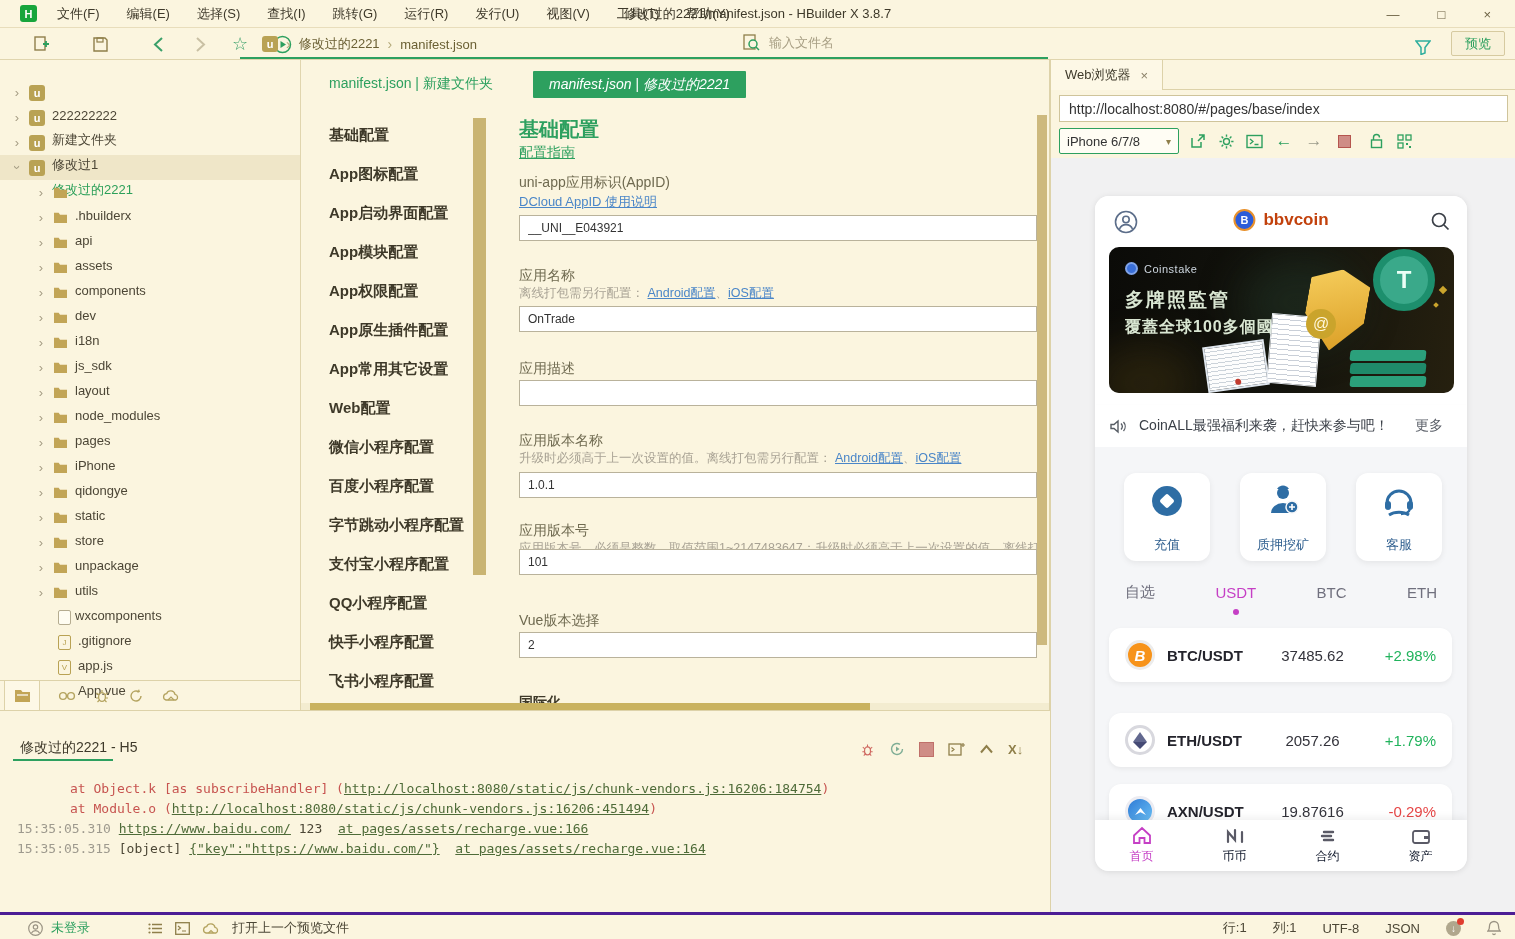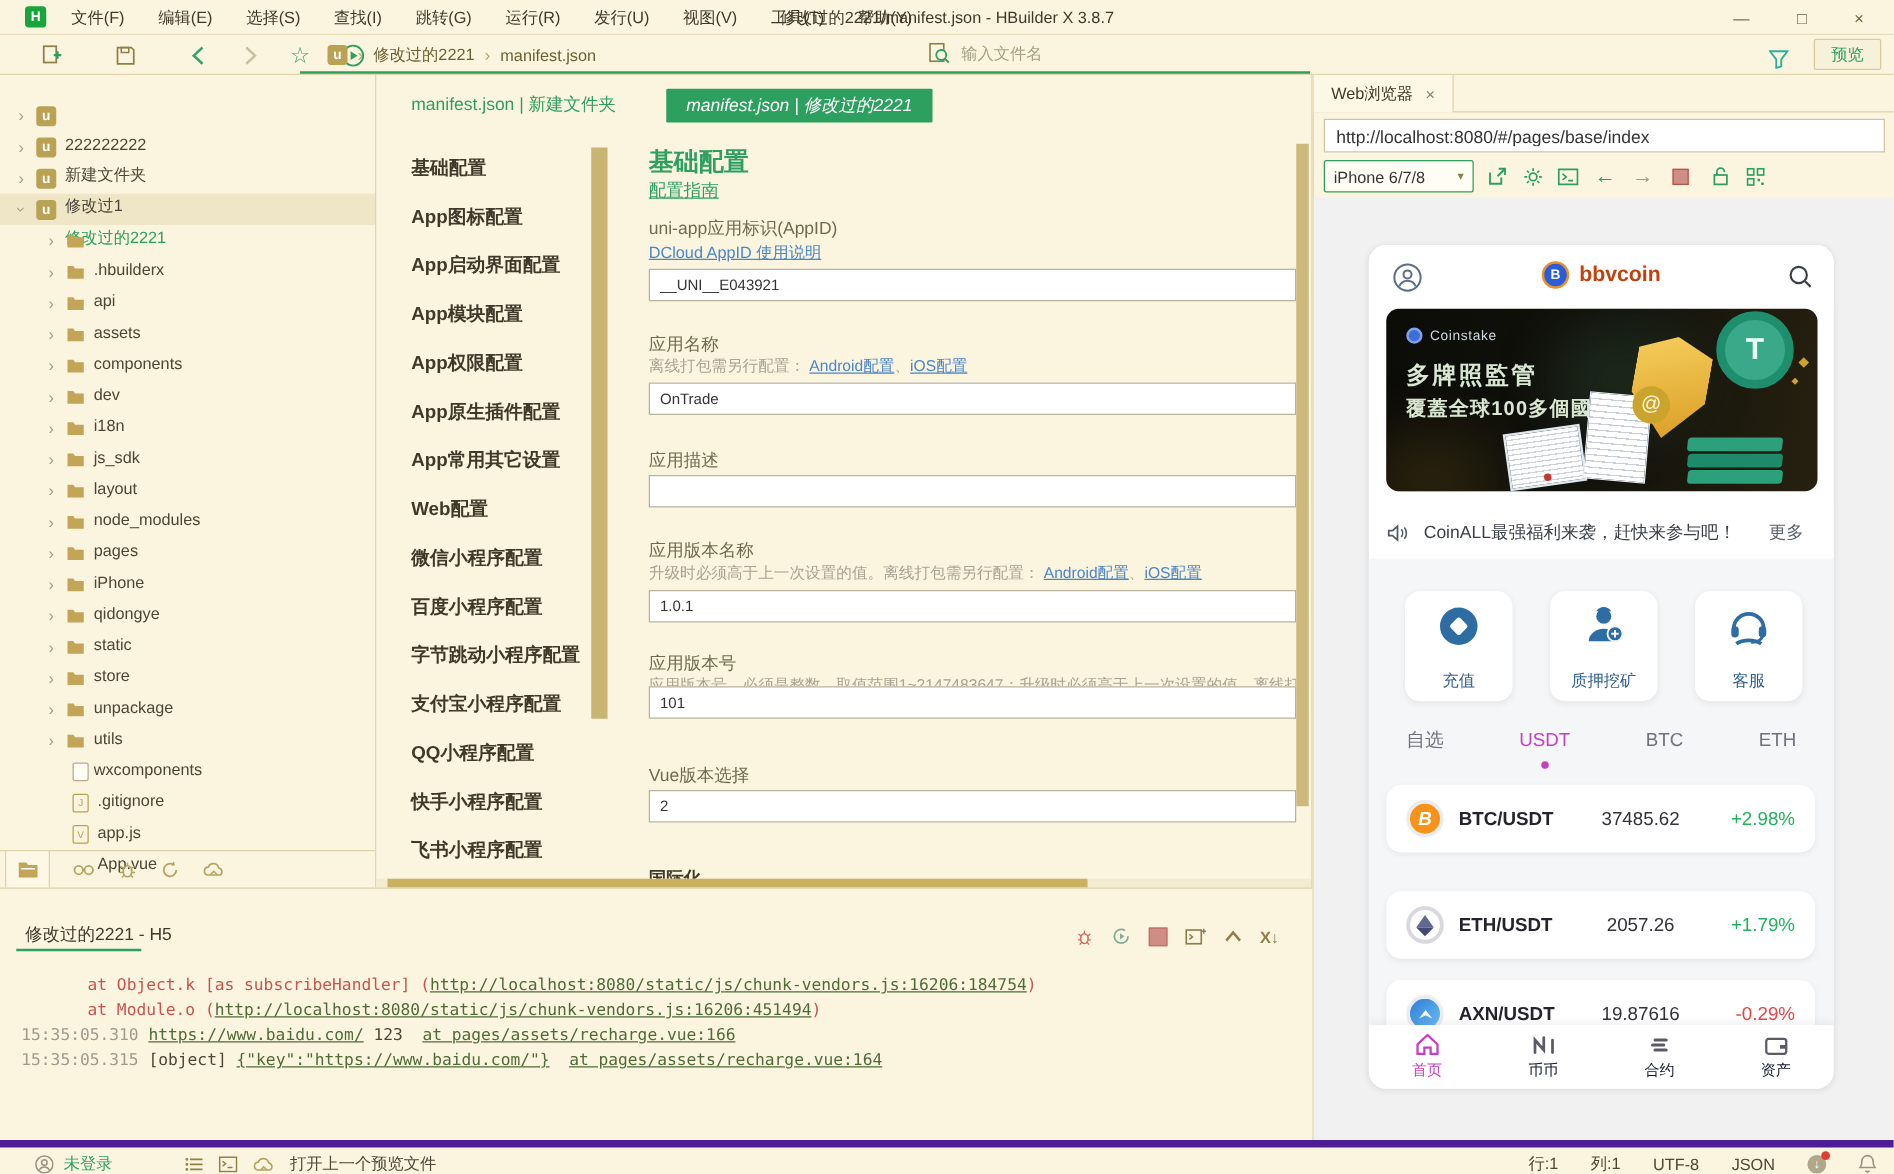--- a/index.html
+++ b/index.html
@@ -74,21 +74,21 @@
 #console-out { position:absolute; left:0; top:68px; width:1050px; font-family:"DejaVu Sans Mono","Liberation Mono",monospace; font-size:13px; line-height:20px; white-space:nowrap; }
 .cline { height:20px; }
 .cl-indent { padding-left:70px; }
 .cl-flat { padding-left:17px; }
 .cred { color:#c75450; }
 .clink { color:#4e6b38; text-decoration:underline; }
 .ctime { color:#9e9a8e; }
 .cplain { color:#4c4736; }
 
 
-#statusbar { position:absolute; left:0; top:912px; width:1515px; height:27px; background:#fbf5df; border-top:6px solid #4c1d95; font-size:13px; color:#4c4736; }
+#statusbar { position:absolute; left:0; top:912px; width:1515px; height:27px; background:#fbf5df; border-top:3px solid #4c1d95; font-size:13px; color:#4c4736; }
 #sb-left { position:absolute; left:28px; top:0; height:26px; display:flex; align-items:center; gap:8px; }
 #sb-login { color:#2da05f; }
 #sb-mid { position:absolute; left:148px; top:0; height:26px; display:flex; align-items:center; gap:12px; }
 #sb-right { position:absolute; right:14px; top:0; height:26px; display:flex; align-items:center; gap:26px; }
 #sb-update { position:relative; width:15px; height:15px; border-radius:50%; background:#b0a78d; color:#fff; font-size:10px; display:flex; align-items:center; justify-content:center; }
 #sb-update .dot { position:absolute; right:-3px; top:-3px; width:7px; height:7px; border-radius:50%; background:#e03c2f; }
 
 
 #right { position:absolute; left:1050px; top:60px; width:465px; height:852px; border-left:1px solid #ddd2a9; background:#fbf5df; }
 #rtabs { position:absolute; left:0; top:0; width:465px; height:30px; border-bottom:1px solid #ddd2a9; }

